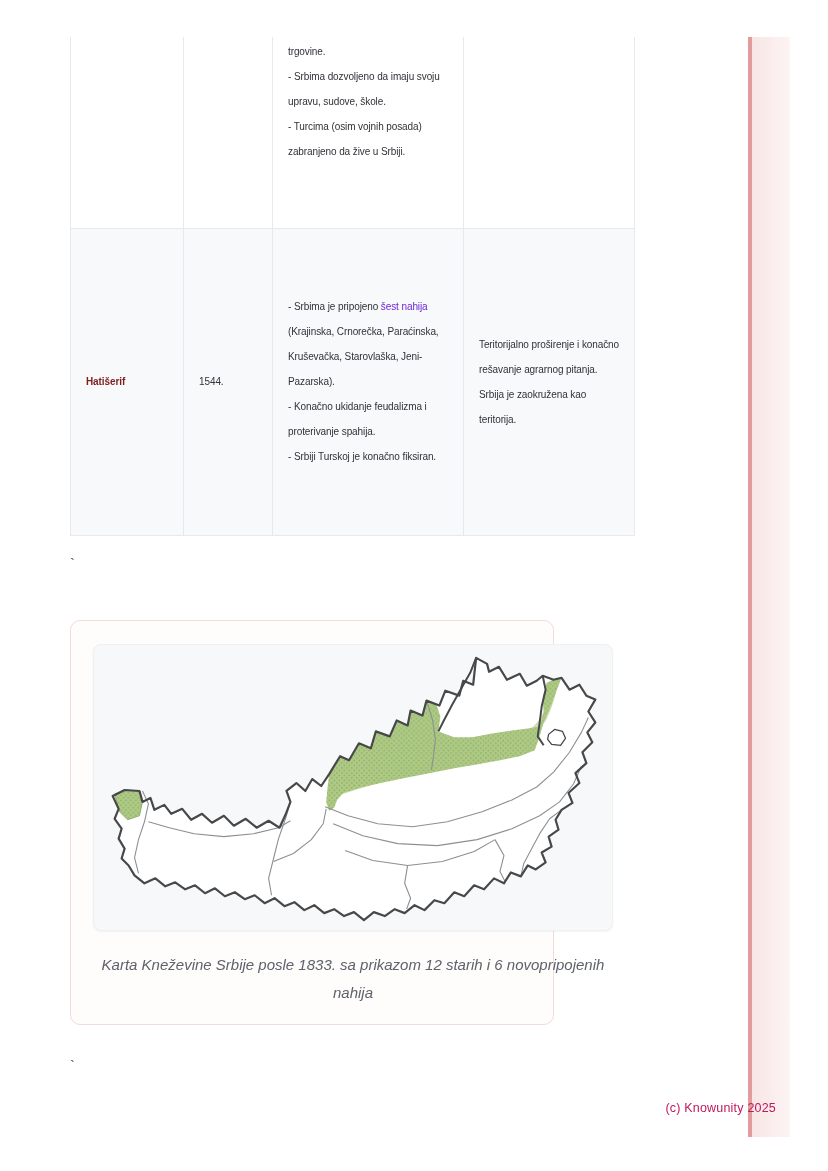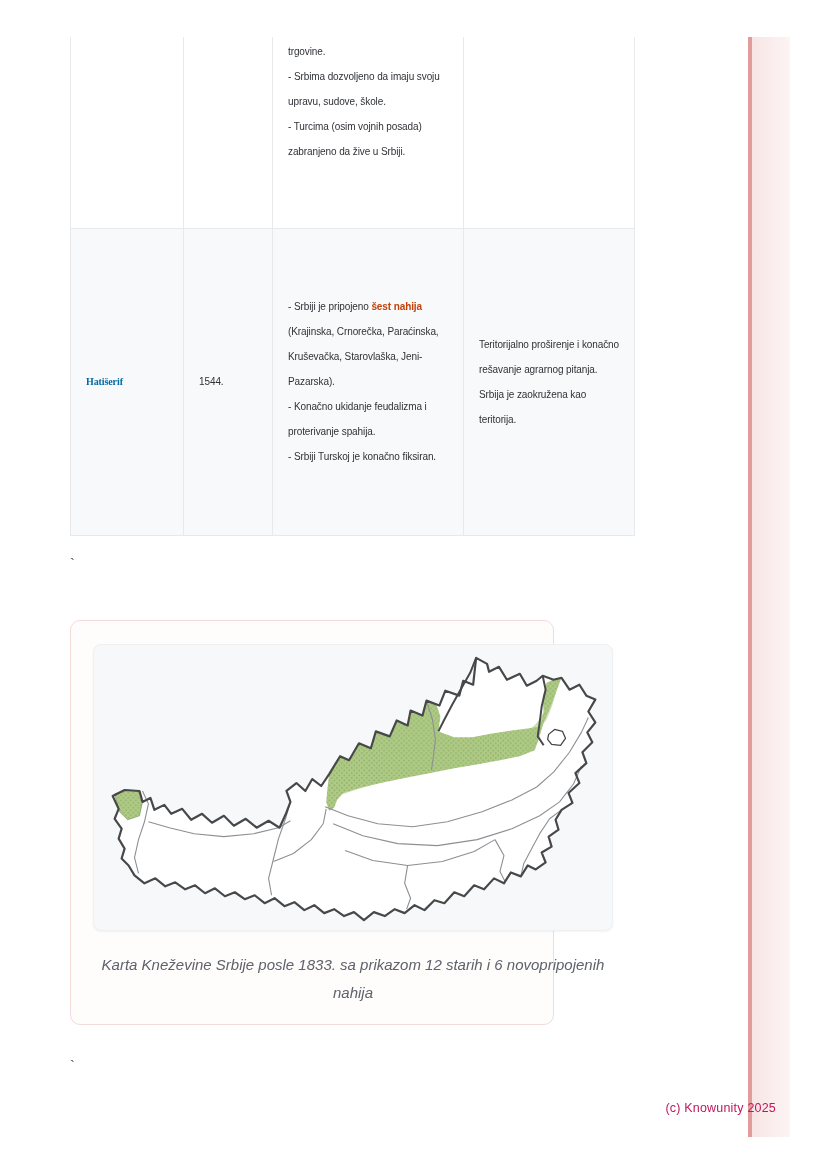--- a/index.html
+++ b/index.html
@@ -17,23 +17,23 @@
     border:1px solid #e7e9ec;vertical-align:middle;
     padding:14px 15px;box-sizing:border-box;word-wrap:break-word;
   }
   .doc-table tr.row-cut td{border-top:none;}
   .doc-table tr.row-cut{height:191px;}
   .doc-table tr.row-main{height:307px;}
   .doc-table tr.row-main td{background:#f8f9fa;}
   td.cell-details{vertical-align:top;}
   tr.row-cut td.cell-details{padding-top:2px;padding-bottom:14px;}
   tr.row-main td.cell-details{vertical-align:middle;}
-  .cell-term{font-weight:bold;color:#0369a1;font-family:Liberation Serif, serif;}
+  .cell-term{font-weight:bold;color:#7f1d1d;}
   .para{margin:0;}
-  .b{font-weight:bold;color:#c2410c;}
+  .b{font-weight:normal;color:#6d28d9;}
   
   .tick{position:absolute;left:70px;font-size:15px;color:#45484d;line-height:15px;}
   .tick-1{top:556px;}
   .tick-2{top:1058px;}
   
   .fig-card{
     position:absolute;left:70px;top:620px;width:484px;height:405px;
     box-sizing:border-box;border:1px solid #f3dbdb;border-radius:10px;
     background:#fffcfc;
   }
@@ -79,21 +79,21 @@
         <p class="para"><span>trgovine.</span></p>
         <p class="para"><span>- Srbima dozvoljeno da imaju svoju upravu, sudove, škole.</span></p>
         <p class="para"><span>- Turcima (osim vojnih posada) zabranjeno da žive u Srbiji.</span></p>
       </td>
       <td class="cell-significance"></td>
     </tr>
     <tr class="row-main">
       <td class="cell-term">Hatišerif</td>
       <td class="cell-year">1544.</td>
       <td class="cell-details">
-        <p class="para"><span>- Srbiji je pripojeno </span><span class="b">šest nahija</span><span> (Krajinska, Crnorečka, Paraćinska, Kruševačka, Starovlaška, Jeni-Pazarska).</span></p>
+        <p class="para"><span>- Srbima je pripojeno </span><span class="b">šest nahija</span><span> (Krajinska, Crnorečka, Paraćinska, Kruševačka, Starovlaška, Jeni-Pazarska).</span></p>
         <p class="para"><span>- Konačno ukidanje feudalizma i proterivanje spahija.</span></p>
         <p class="para"><span>- Srbiji Turskoj je konačno fiksiran.</span></p>
       </td>
       <td class="cell-significance">Teritorijalno proširenje i konačno rešavanje agrarnog pitanja. Srbija je zaokružena kao teritorija.</td>
     </tr>
   </tbody>
 </table>
 
 <span class="tick tick-1">`</span>
 <span class="tick tick-2">`</span>

